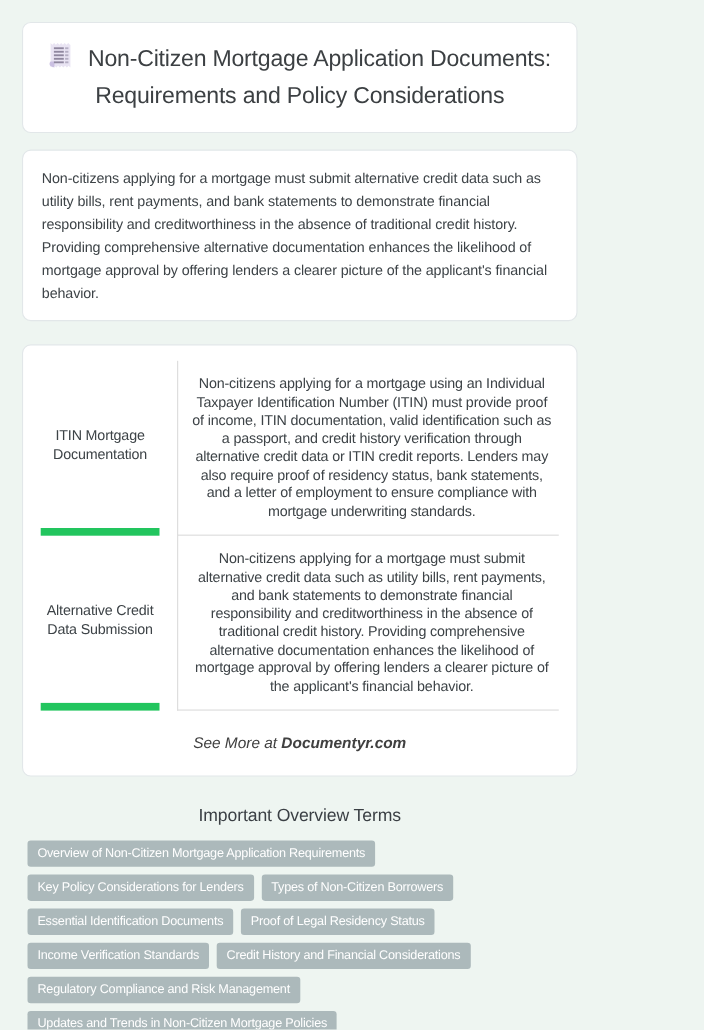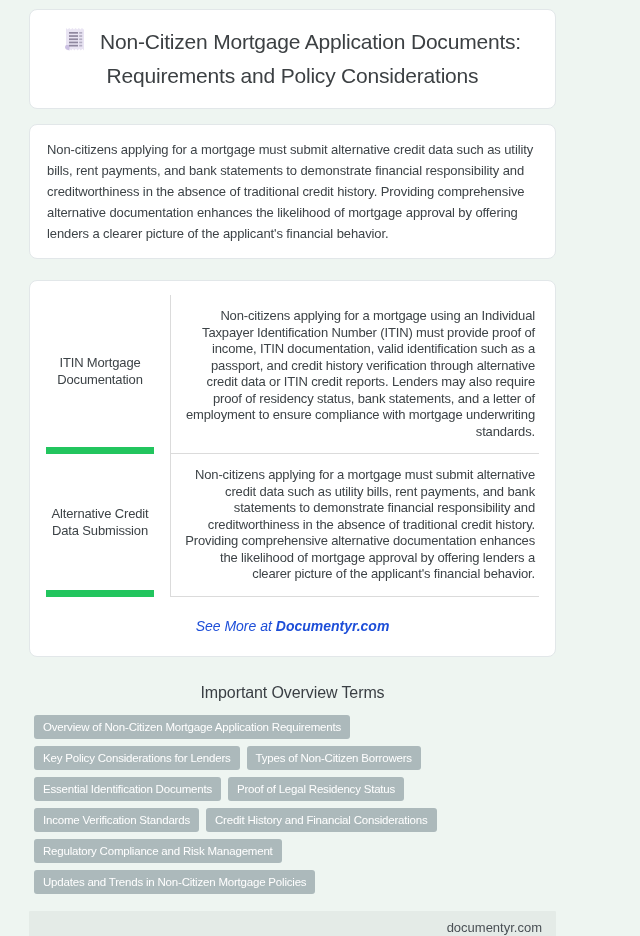--- a/index.html
+++ b/index.html
@@ -8,25 +8,24 @@
   }
   body {
     width: 640px;
     height: 936px;
     background: #eef5f1;
     font-family: "Liberation Sans", sans-serif;
     color: #3d4347;
     overflow: hidden;
   }
   .page {
-    padding: 9px;
+    padding: 20px;
     box-sizing: border-box;
     width: 545px;
     height: 936px;
-    margin-left: 20px;
   }
   .card {
     background: #ffffff;
     border: 1px solid #e2e7e9;
     border-radius: 8px;
     box-sizing: border-box;
   }
   
   .header-card {
     padding: 17px 22px;
@@ -69,33 +68,33 @@
   table.doc-table th {
     width: 108px;
     font-weight: 400;
     text-align: center;
     vertical-align: middle;
     line-height: 17px;
     padding: 13px 0;
     border-bottom: 7px solid #22c55e;
   }
   table.doc-table td {
-    text-align: right;
+    text-align: center;
     vertical-align: middle;
     line-height: 16.5px;
     padding: 13px 4px 13px 10px;
     border-bottom: 1px solid #dbdbdb;
     border-left: 1px solid #dbdbdb;
   }
   .see-more {
     text-align: center;
     font-size: 14px;
     font-style: italic;
     padding: 21px 0 10px 0;
-    color: #1d4ed8;
+    color: #404040;
   }
   .see-more .site { font-weight: 700; }
   
   .terms-heading {
     text-align: center;
     font-size: 16px;
     font-weight: 400;
     letter-spacing: -0.1px;
     color: #3a3f44;
     margin: 27px 0 13px 0;

